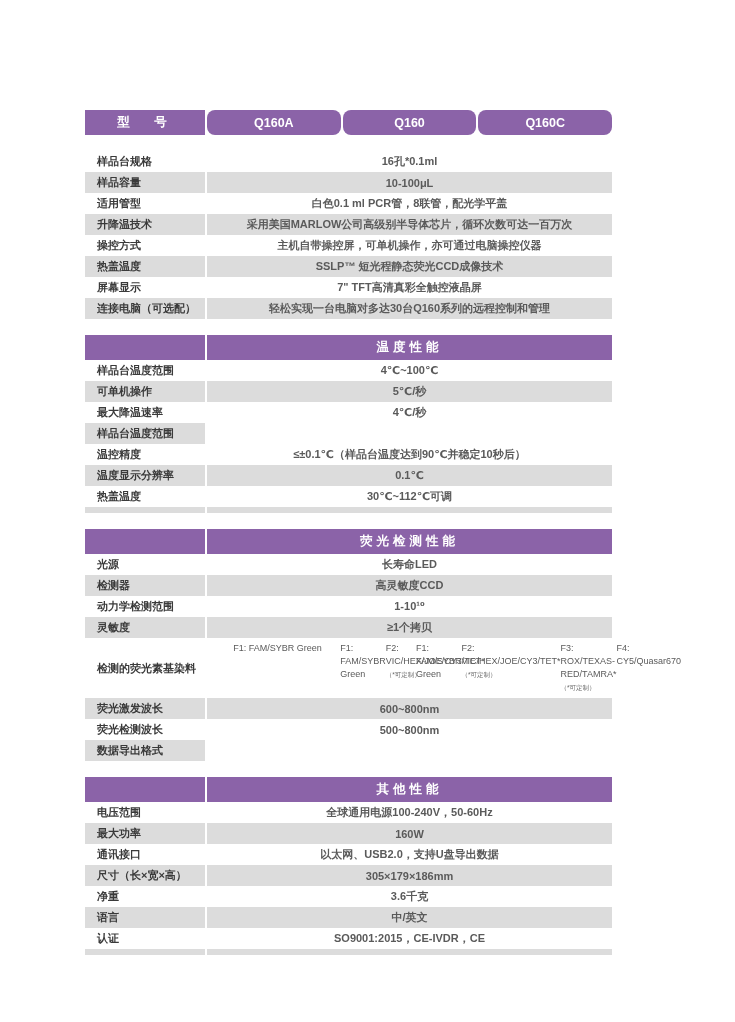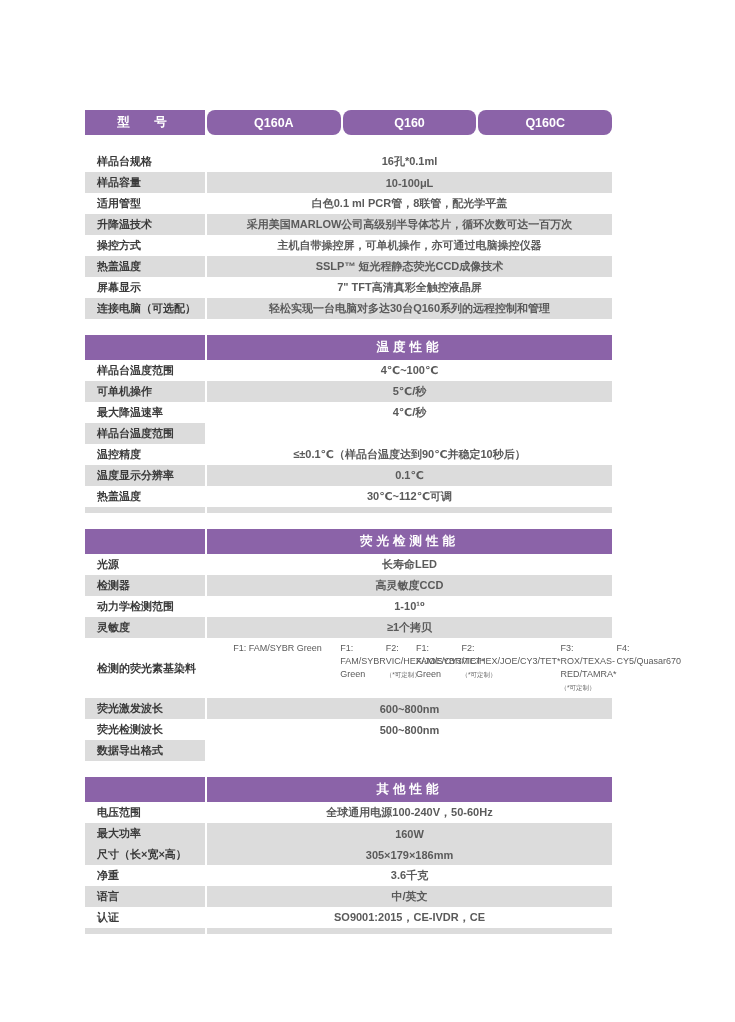--- a/index.html
+++ b/index.html
@@ -260,20 +260,24 @@
           <div class="cell header-cell section-title">其他性能</div>
         </div>
         <div class="row">
           <div class="cell label-cell label-col">电压范围</div>
           <div class="cell value-cell">全球通用电源100-240V，50-60Hz</div>
         </div>
         <div class="row gray">
           <div class="cell label-cell label-col">最大功率</div>
           <div class="cell value-cell">160W</div>
         </div>
+        <div class="row">
+          <div class="cell label-cell label-col">通讯接口</div>
+          <div class="cell value-cell">以太网、USB2.0，支持U盘导出数据</div>
+        </div>
         <div class="row gray">
           <div class="cell label-cell label-col">尺寸（长×宽×高）</div>
           <div class="cell value-cell">305×179×186mm</div>
         </div>
         <div class="row">
           <div class="cell label-cell label-col">净重</div>
           <div class="cell value-cell">3.6千克</div>
         </div>
         <div class="row gray">
           <div class="cell label-cell label-col">语言</div>

